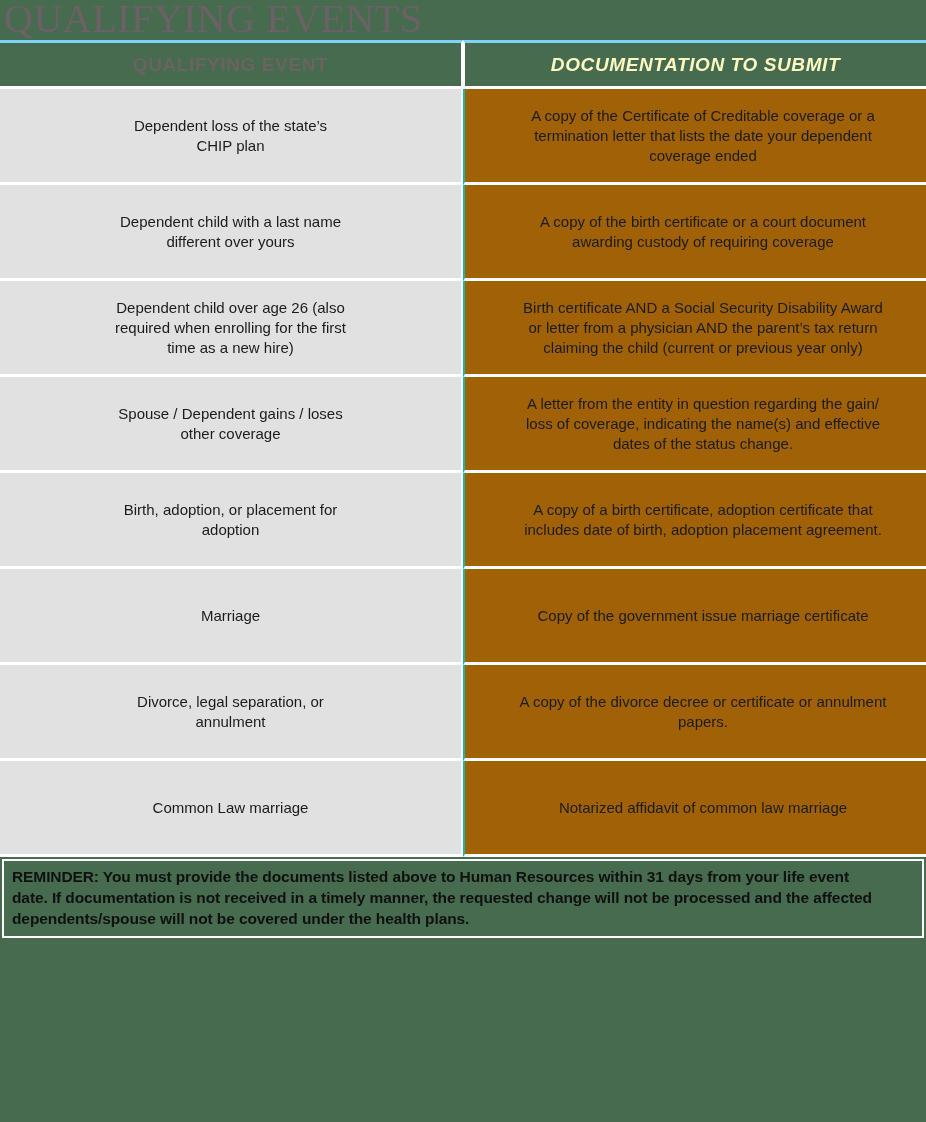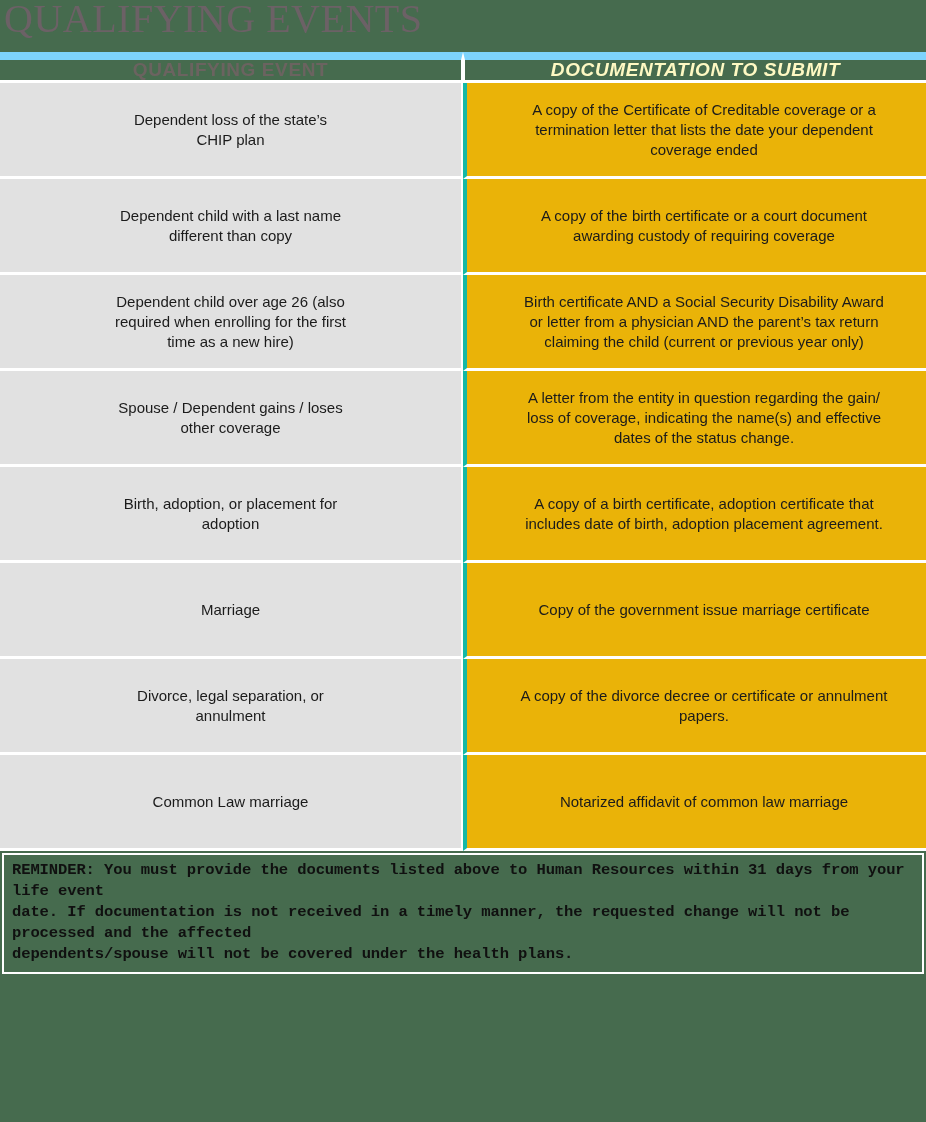--- a/index.html
+++ b/index.html
@@ -18,21 +18,21 @@
   .page {
     position: relative;
     width: 926px;
     height: 1122px;
     background: #466b4e;
     box-sizing: border-box;
   }
 
   
   .title-bar {
-    height: 52px;
+    height: 40px;
     box-sizing: border-box;
     padding: 0 0 0 4px;
     display: flex;
     align-items: flex-start;
   }
   .doc-title {
     font-family: "Liberation Serif", "DejaVu Serif", serif;
     font-size: 40px;
     line-height: 44px;
     letter-spacing: 0.5px;
@@ -54,23 +54,23 @@
   .events-table th,
   .events-table td {
     padding: 0;
     margin: 0;
     vertical-align: middle;
     text-align: center;
   }
 
   
   .hdr-cell {
-    height: 26px;
-    background: #466b4e;
-    border-top: 8px solid #7dd3fc;
+    height: 49px;
+    background: #466b4e;
+    border-top: 3px solid #7dd3fc;
     border-bottom: 3px solid #ffffff;
     box-sizing: border-box;
   }
   .hdr-cell.left  { border-right: 2px solid #ffffff; }
   .hdr-cell.right { border-left: 2px solid #ffffff; }
 
   .hdr-label {
     font-size: 19px;
     font-weight: bold;
     letter-spacing: 0.6px;
@@ -89,22 +89,22 @@
     line-height: 20px;
     color: #1b1b1b;
   }
   .cell.left {
     background: #e1e1e1;
     border-right: 2px solid #ffffff;
     padding-left: 20px;
     padding-right: 20px;
   }
   .cell.right {
-    background: #eab308;
-    border-left: 4px solid #14b8a6;
+    background: #a16207;
+    border-left: 2px solid #14b8a6;
     padding-left: 18px;
     padding-right: 3px;
   }
   .cell .line { display: block; }
 
   
   .reminder-wrap {
     padding: 0 2px;
     box-sizing: border-box;
   }
@@ -112,21 +112,20 @@
     margin: 2px 0 0 0;
     border: 2px solid #ffffff;
     background: #466b4e;
     box-sizing: border-box;
     padding: 5px 8px 7px 8px;
     color: #101010;
     font-size: 15.5px;
     line-height: 21px;
     font-weight: bold;
     letter-spacing: -0.1px;
-    font-family: Liberation Mono, monospace;
   }
   .reminder .r-line { display: block; }
 
   .tail {
     height: 72px;
     background: #466b4e;
   }
 </style>
 </head>
 <body>
@@ -163,21 +162,21 @@
           <span class="line">A copy of the Certificate of Creditable coverage or a</span>
           <span class="line">termination letter that lists the date your dependent</span>
           <span class="line">coverage ended</span>
         </td>
       </tr>
 
 
       <tr>
         <td class="cell left">
           <span class="line">Dependent child with a last name</span>
-          <span class="line">different than copy</span>
+          <span class="line">different over yours</span>
         </td>
         <td class="cell right">
           <span class="line">A copy of the birth certificate or a court document</span>
           <span class="line">awarding custody of requiring coverage</span>
         </td>
       </tr>
 
       <tr>
         <td class="cell left">
           <span class="line">Dependent child over age 26 (also</span>

